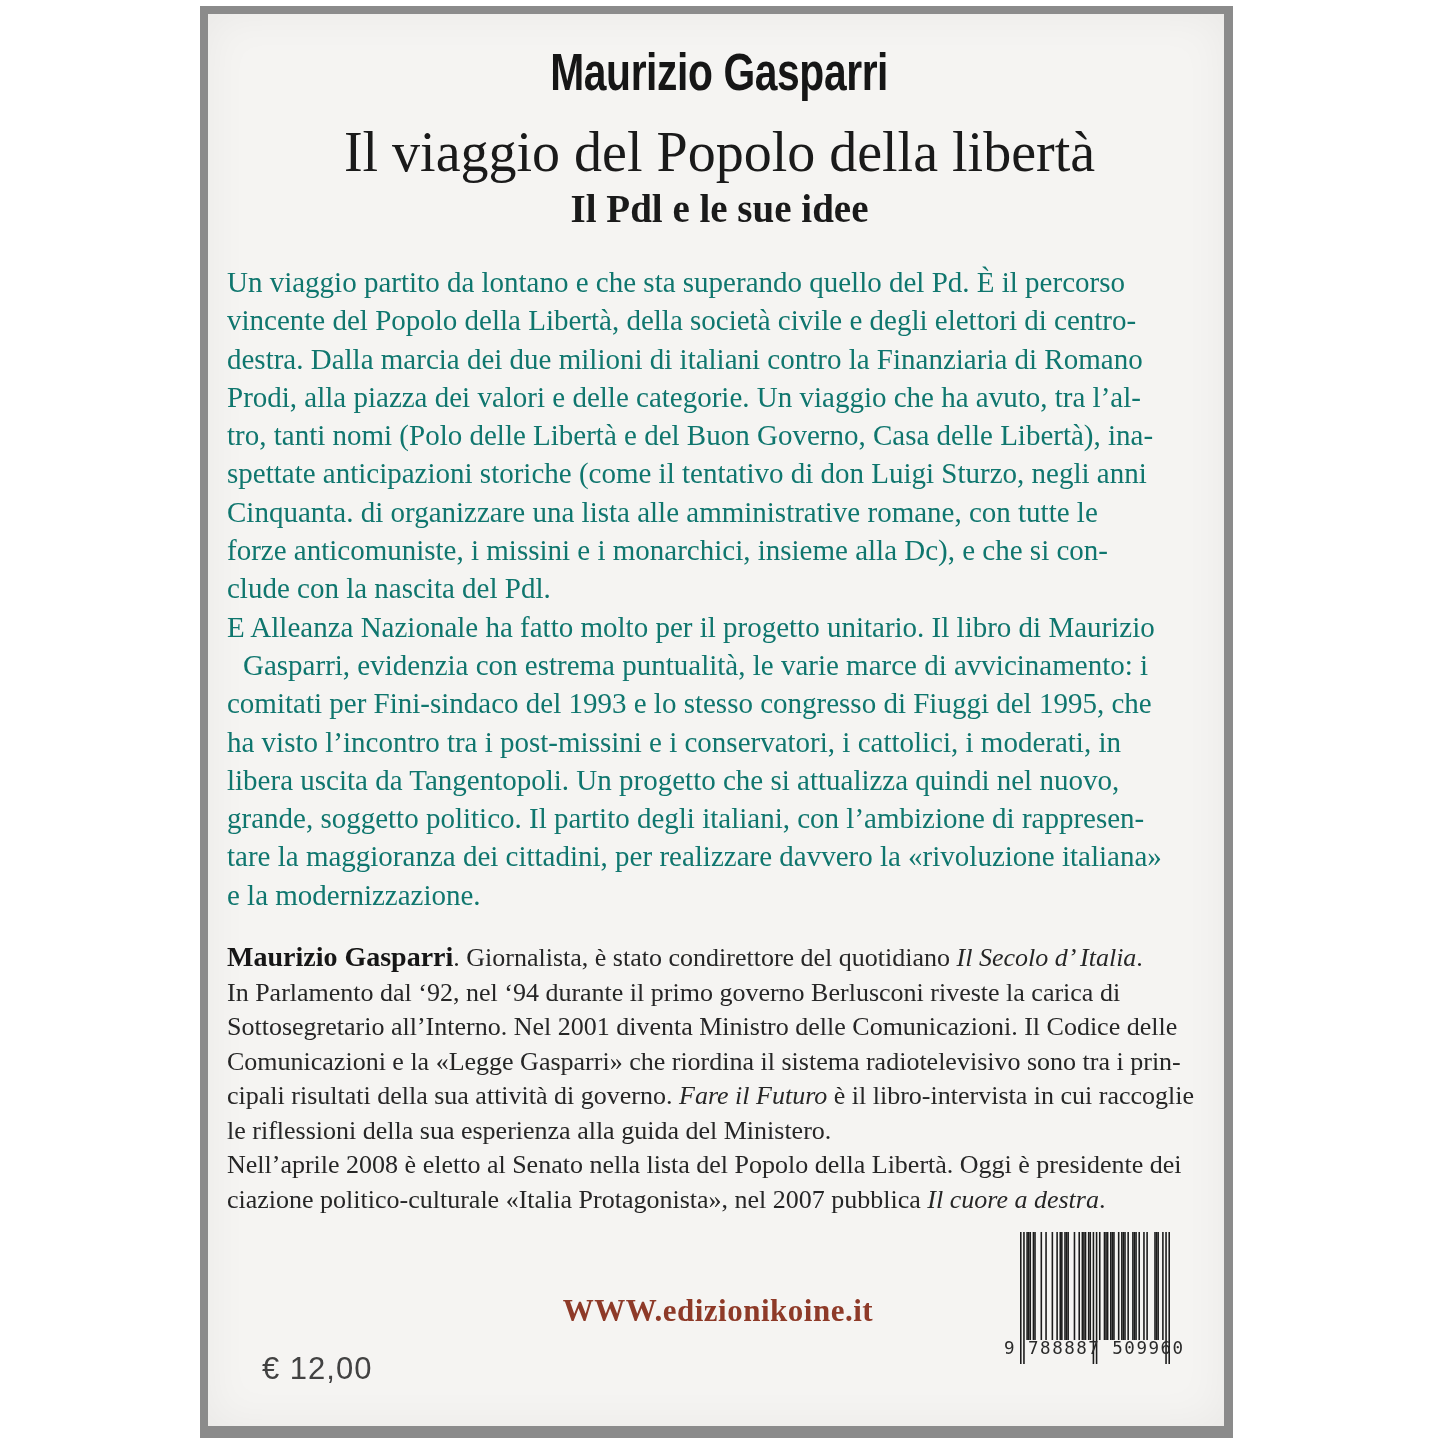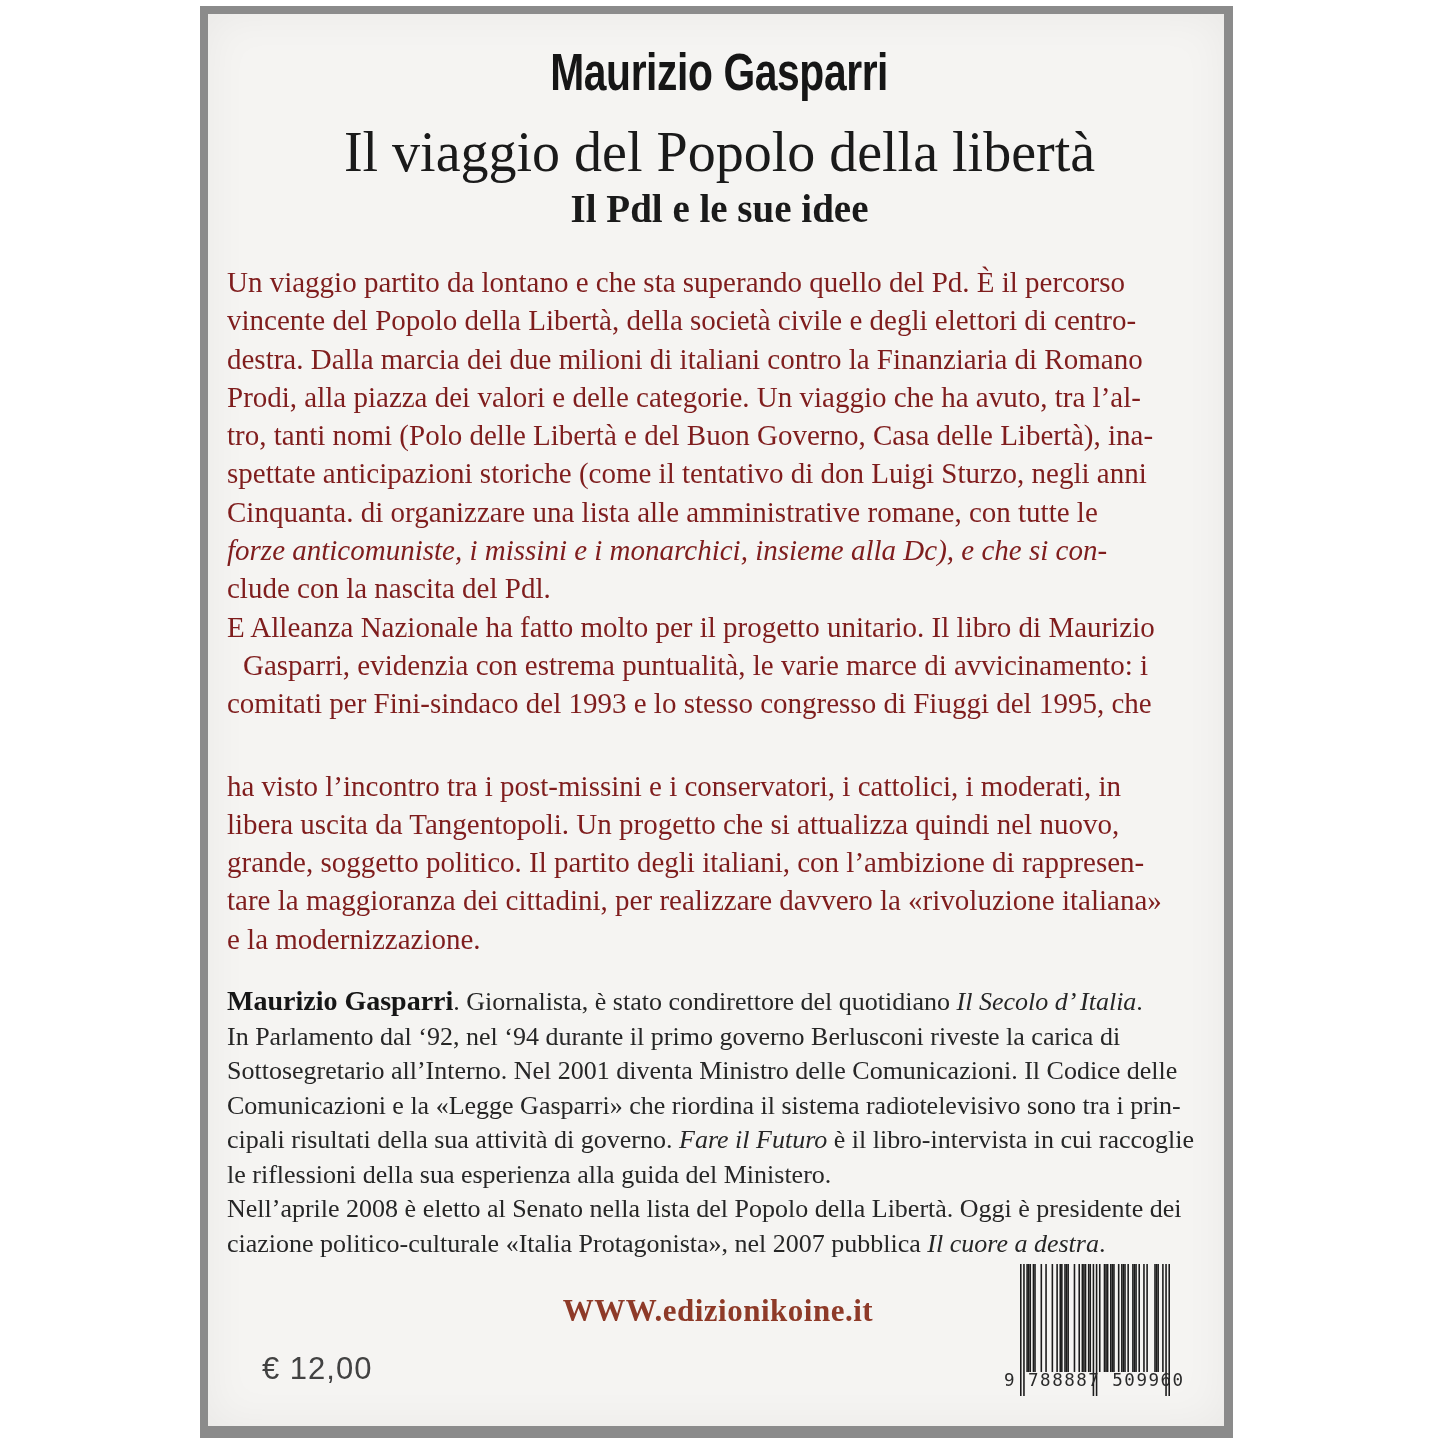--- a/index.html
+++ b/index.html
@@ -18,37 +18,37 @@
   .headings { text-align:center; color:#121212; padding-top:32px; }
   .author-line { line-height:54px; }
   .author-condensed {
     display:inline-block; transform:scaleX(0.8); transform-origin:center;
     font-family:"Liberation Sans", sans-serif; font-weight:bold;
     font-size:51px; letter-spacing:-0.5px; color:#161616;
   }
   .book-title { font-size:56px; line-height:64px; margin-top:8px; font-weight:normal; color:#1a1a1a; }
   .book-subtitle { font-size:39px; line-height:46px; margin-top:2px; font-weight:bold; color:#1a1a1a; }
 
-  .synopsis { margin-top:31px; font-size:29px; line-height:38.3px; color:#7f1d1d; }
+  .synopsis { margin-top:31px; font-size:29px; line-height:38.3px; color:#0f766e; }
   .bio { margin-top:26px; font-size:26px; line-height:34.5px; color:#262626; }
   .bio .lead { font-weight:bold; font-size:28px; color:#161616; }
   .bio em { font-style:italic; }
   .jline { white-space:nowrap; transform-origin:left center; }
   .para { margin:0; }
 
   .publisher-url {
     position:absolute; left:4px; right:0; top:1279px; text-align:center;
     font-weight:bold; font-size:31px; letter-spacing:0.5px; color:#8e3a28;
   }
   .price {
     position:absolute; left:54px; top:1337px;
     font-family:"Liberation Sans", sans-serif; font-size:31px;
     letter-spacing:1px; color:#424242;
   }
-  .barcode { position:absolute; left:796px; top:1250px; width:200px; height:145px; }
+  .barcode { position:absolute; left:796px; top:1218px; width:200px; height:145px; }
   .barcode svg { position:absolute; left:16px; top:0; }
   .barcode-digits {
     position:absolute; left:0; top:106px; width:200px;
     font-family:"DejaVu Sans Mono", monospace; font-size:17.5px;
     letter-spacing:1.5px; color:#2a2a2a;
   }
 </style>
 </head>
 <body>
 
@@ -65,28 +65,28 @@
 
     <div class="synopsis">
       <div class="para">
           <div class="jline" style="word-spacing: 0px;">Un viaggio partito da lontano e che sta superando quello del Pd. È il percorso</div>
           <div class="jline" style="word-spacing: 0px;">vincente del Popolo della Libertà, della società civile e degli elettori di centro-</div>
           <div class="jline" style="word-spacing: 0px;">destra. Dalla marcia dei due milioni di italiani contro la Finanziaria di Romano</div>
           <div class="jline" style="word-spacing: 0px;">Prodi, alla piazza dei valori e delle categorie. Un viaggio che ha avuto, tra l’al-</div>
           <div class="jline" style="word-spacing: 0px;">tro, tanti nomi (Polo delle Libertà e del Buon Governo, Casa delle Libertà), ina-</div>
           <div class="jline" style="word-spacing: 0px;">spettate anticipazioni storiche (come il tentativo di don Luigi Sturzo, negli anni</div>
           <div class="jline" style="word-spacing: 0px;">Cinquanta. di organizzare una lista alle amministrative romane, con tutte le</div>
-          <div class="jline" style="word-spacing: 0px; font-style: italic;">forze anticomuniste, i missini e i monarchici, insieme alla Dc), e che si con-</div>
+          <div class="jline" style="word-spacing: 0px;">forze anticomuniste, i missini e i monarchici, insieme alla Dc), e che si con-</div>
           <div class="jline nojust">clude con la nascita del Pdl.</div>
         </div>
       <div class="para">
           <div class="jline" style="word-spacing: 0px;">E Alleanza Nazionale ha fatto molto per il progetto unitario. Il libro di Maurizio</div>
           <div class="jline" style="word-spacing: 0px; margin-left: 16px;">Gasparri, evidenzia con estrema puntualità, le varie marce di avvicinamento: i</div>
           <div class="jline" style="word-spacing: 0px;">comitati per Fini-sindaco del 1993 e lo stesso congresso di Fiuggi del 1995, che</div>
-          <div class="jline" style="word-spacing: 0px; margin-top: 44px;">ha visto l’incontro tra i post-missini e i conservatori, i cattolici, i moderati, in</div>
+          <div class="jline" style="word-spacing: 0px;">ha visto l’incontro tra i post-missini e i conservatori, i cattolici, i moderati, in</div>
           <div class="jline" style="word-spacing: 0px;">libera uscita da Tangentopoli. Un progetto che si attualizza quindi nel nuovo,</div>
           <div class="jline" style="word-spacing: 0px;">grande, soggetto politico. Il partito degli italiani, con l’ambizione di rappresen-</div>
           <div class="jline" style="word-spacing: 0px;">tare la maggioranza dei cittadini, per realizzare davvero la «rivoluzione italiana»</div>
           <div class="jline nojust">e la modernizzazione.</div>
         </div>
     </div>
 
     <div class="bio">
       <div class="jline" style="word-spacing: 0px;"><span class="lead">Maurizio Gasparri</span><span>. Giornalista, è stato condirettore del quotidiano </span><em>Il Secolo d’ Italia</em><span>.</span></div>
       <div class="jline" style="word-spacing: 0px;">In Parlamento dal ‘92, nel ‘94 durante il primo governo Berlusconi riveste la carica di</div>

